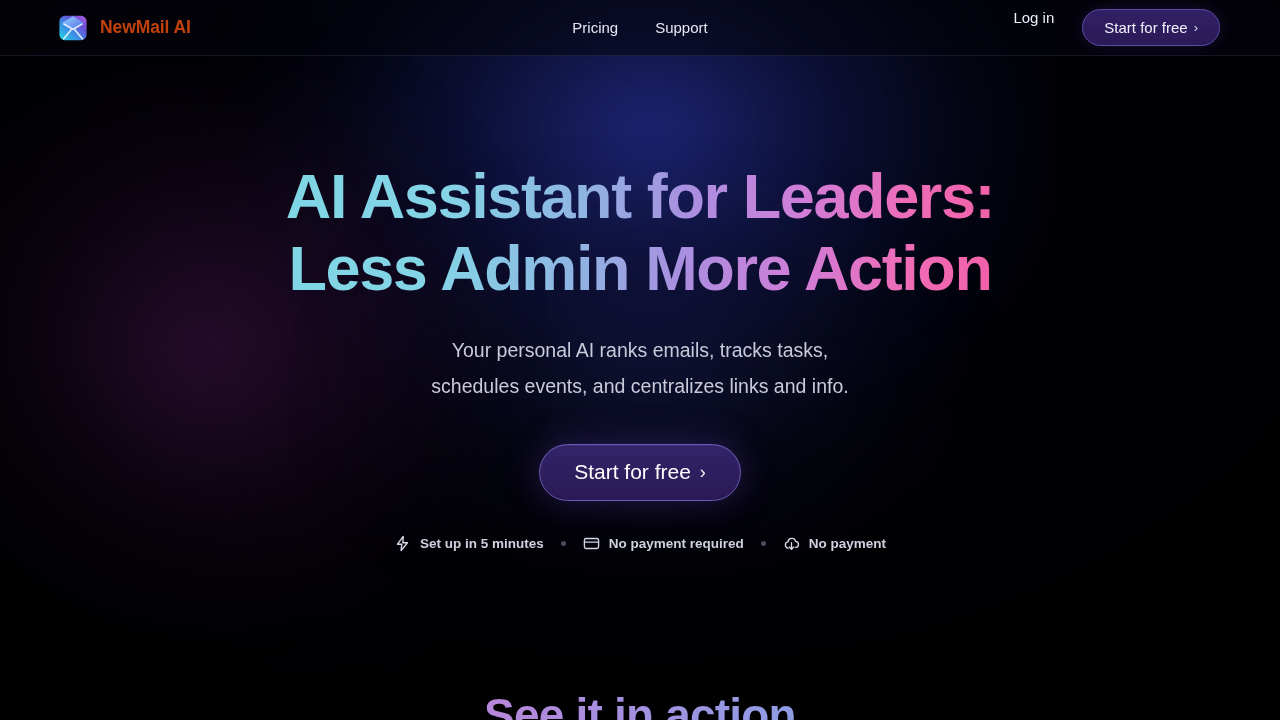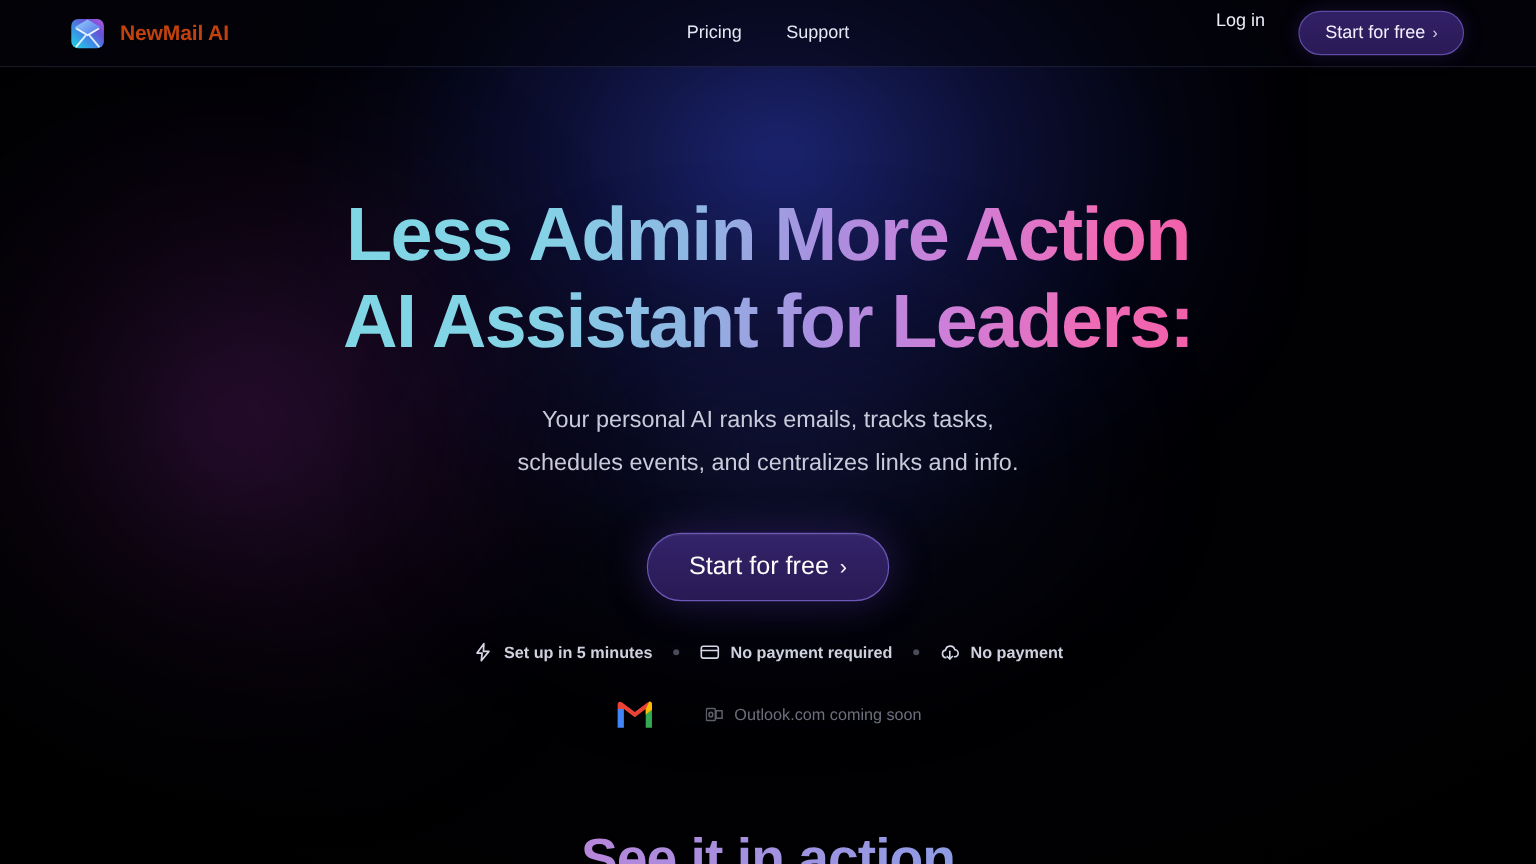--- a/index.html
+++ b/index.html
@@ -173,22 +173,22 @@
       <button class="btn-pill-sm">
         <span>Start for free</span>
         <span class="chev">›</span>
       </button>
     </div>
   </div>
 
   <div id="hero">
 
     <h1 class="headline">
+      <span class="ln">AI Assistant for Leaders:</span>
       <span class="ln">Less Admin More Action</span>
-      <span class="ln">AI Assistant for Leaders:</span>
     </h1>
 
     <p class="subtitle">
       <span class="ln">Your personal AI ranks emails, tracks tasks,</span>
       <span class="ln">schedules events, and centralizes links and info.</span>
     </p>
 
     <div class="cta-wrap">
       <button class="btn-cta">
         <span>Start for free</span>
@@ -220,38 +220,19 @@
       <div class="feature">
         <svg class="ficon" viewBox="0 0 24 24" fill="none" stroke="currentColor" stroke-width="1.9" stroke-linecap="round" stroke-linejoin="round">
           <path d="M7.5 18.5 A4.5 4.5 0 0 1 7 9.6 A5.5 5.5 0 0 1 17.8 9 A4.2 4.2 0 0 1 17.5 17.4"></path>
           <line x1="12" y1="11" x2="12" y2="20"></line>
           <polyline points="9,17 12,20 15,17"></polyline>
         </svg>
         <span class="feature-label">No payment</span>
       </div>
     </div>
 
-    <div class="providers">
-
-      <svg class="gmail-logo" viewBox="0 0 52 40">
-        <path d="M4 36 L4 12 L12 12 L12 36 Z" fill="#4285f4"></path>
-        <path d="M40 36 L40 12 L48 12 L48 36 Z" fill="#34a853"></path>
-        <path d="M4 12 L4 6 C4 3.2 7 1.6 9.2 3.3 L26 16 L42.8 3.3 C45 1.6 48 3.2 48 6 L48 12 L40 12 L26 22.5 L12 12 Z" fill="#ea4335"></path>
-        <path d="M40 12 L48 6.2 L48 12 Z" fill="#fbbc04"></path>
-        <path d="M44.5 2.6 C46.4 2.1 48 3.6 48 6 L48 13 L40 19 L40 12.3 Z" fill="#fbbc04"></path>
-      </svg>
-
-      <div class="outlook-wrap">
-        <svg class="outlook-icon" viewBox="0 0 24 24">
-          <rect x="1" y="4" width="12" height="16" rx="1.6" fill="none" stroke="currentColor" stroke-width="2"></rect>
-          <ellipse cx="7" cy="12" rx="2.6" ry="3.3" fill="none" stroke="currentColor" stroke-width="2"></ellipse>
-          <path d="M14 7 H22 V17 H14 Z" fill="none" stroke="currentColor" stroke-width="2"></path>
-        </svg>
-        <span class="outlook-label">Outlook.com coming soon</span>
-      </div>
-    </div>
   </div>
 
   <div class="next-section">
     <div class="next-title">See it in action</div>
   </div>
 
 </div>
 
 </body></html>

